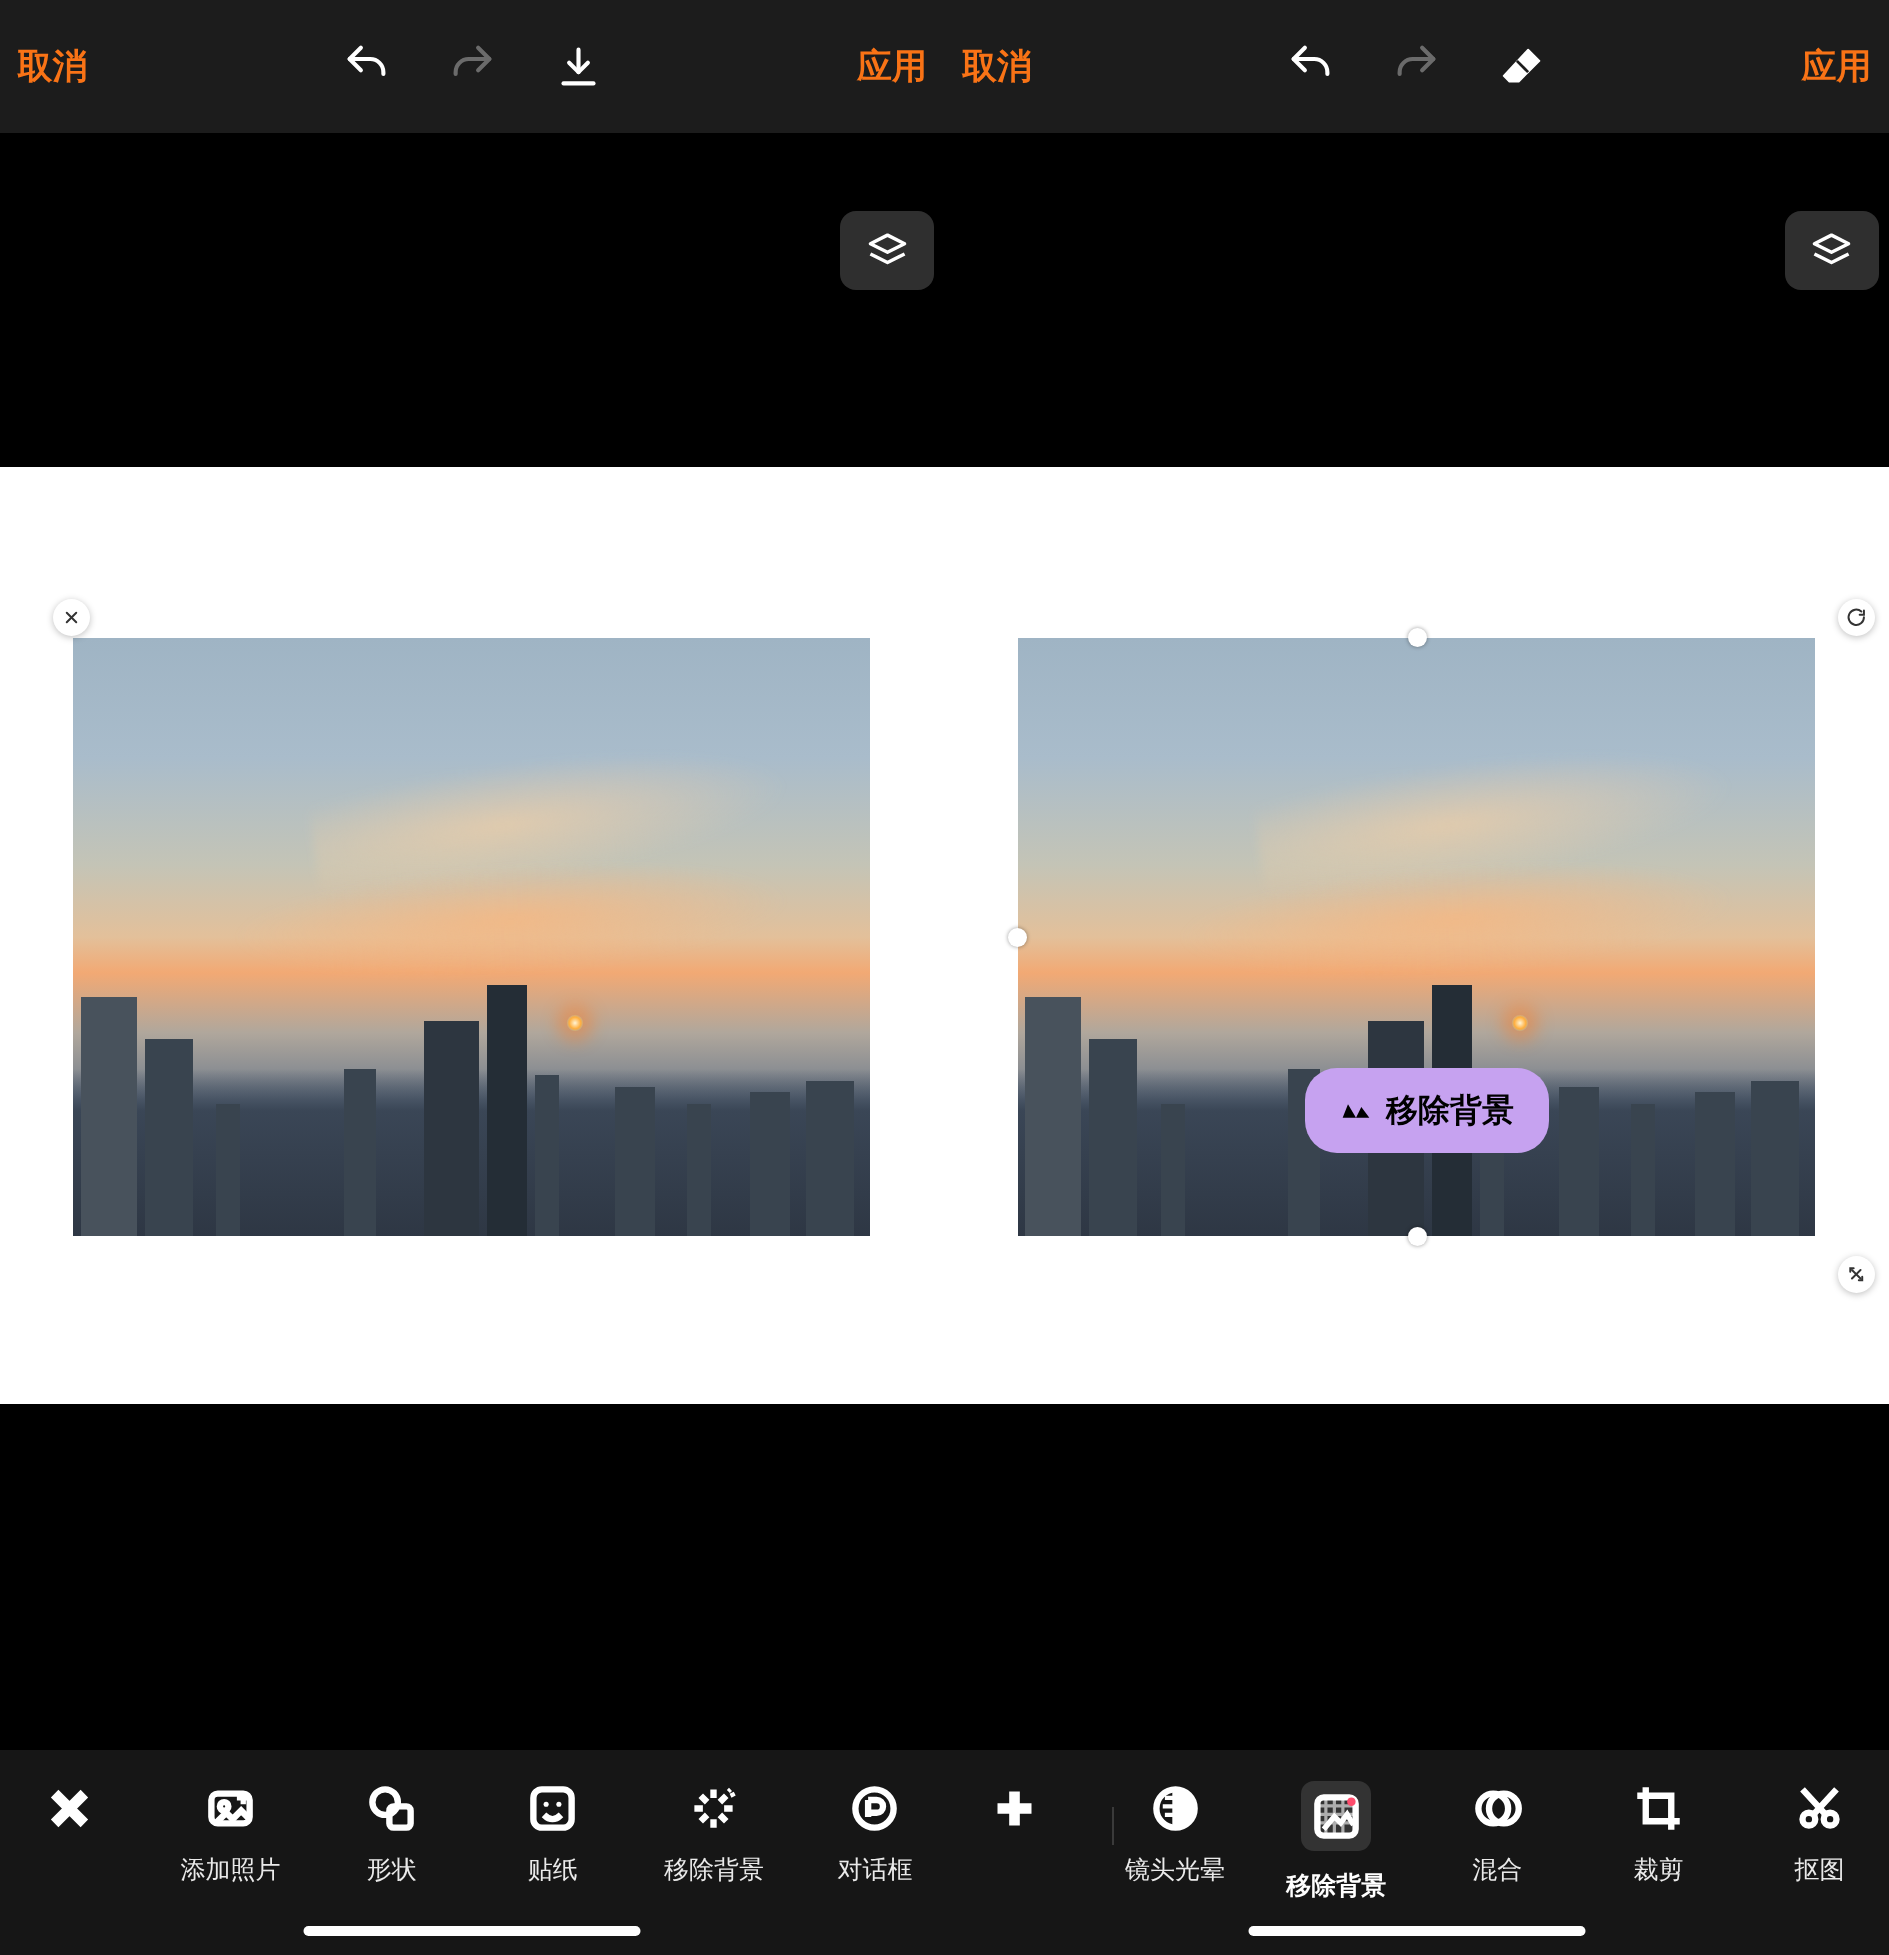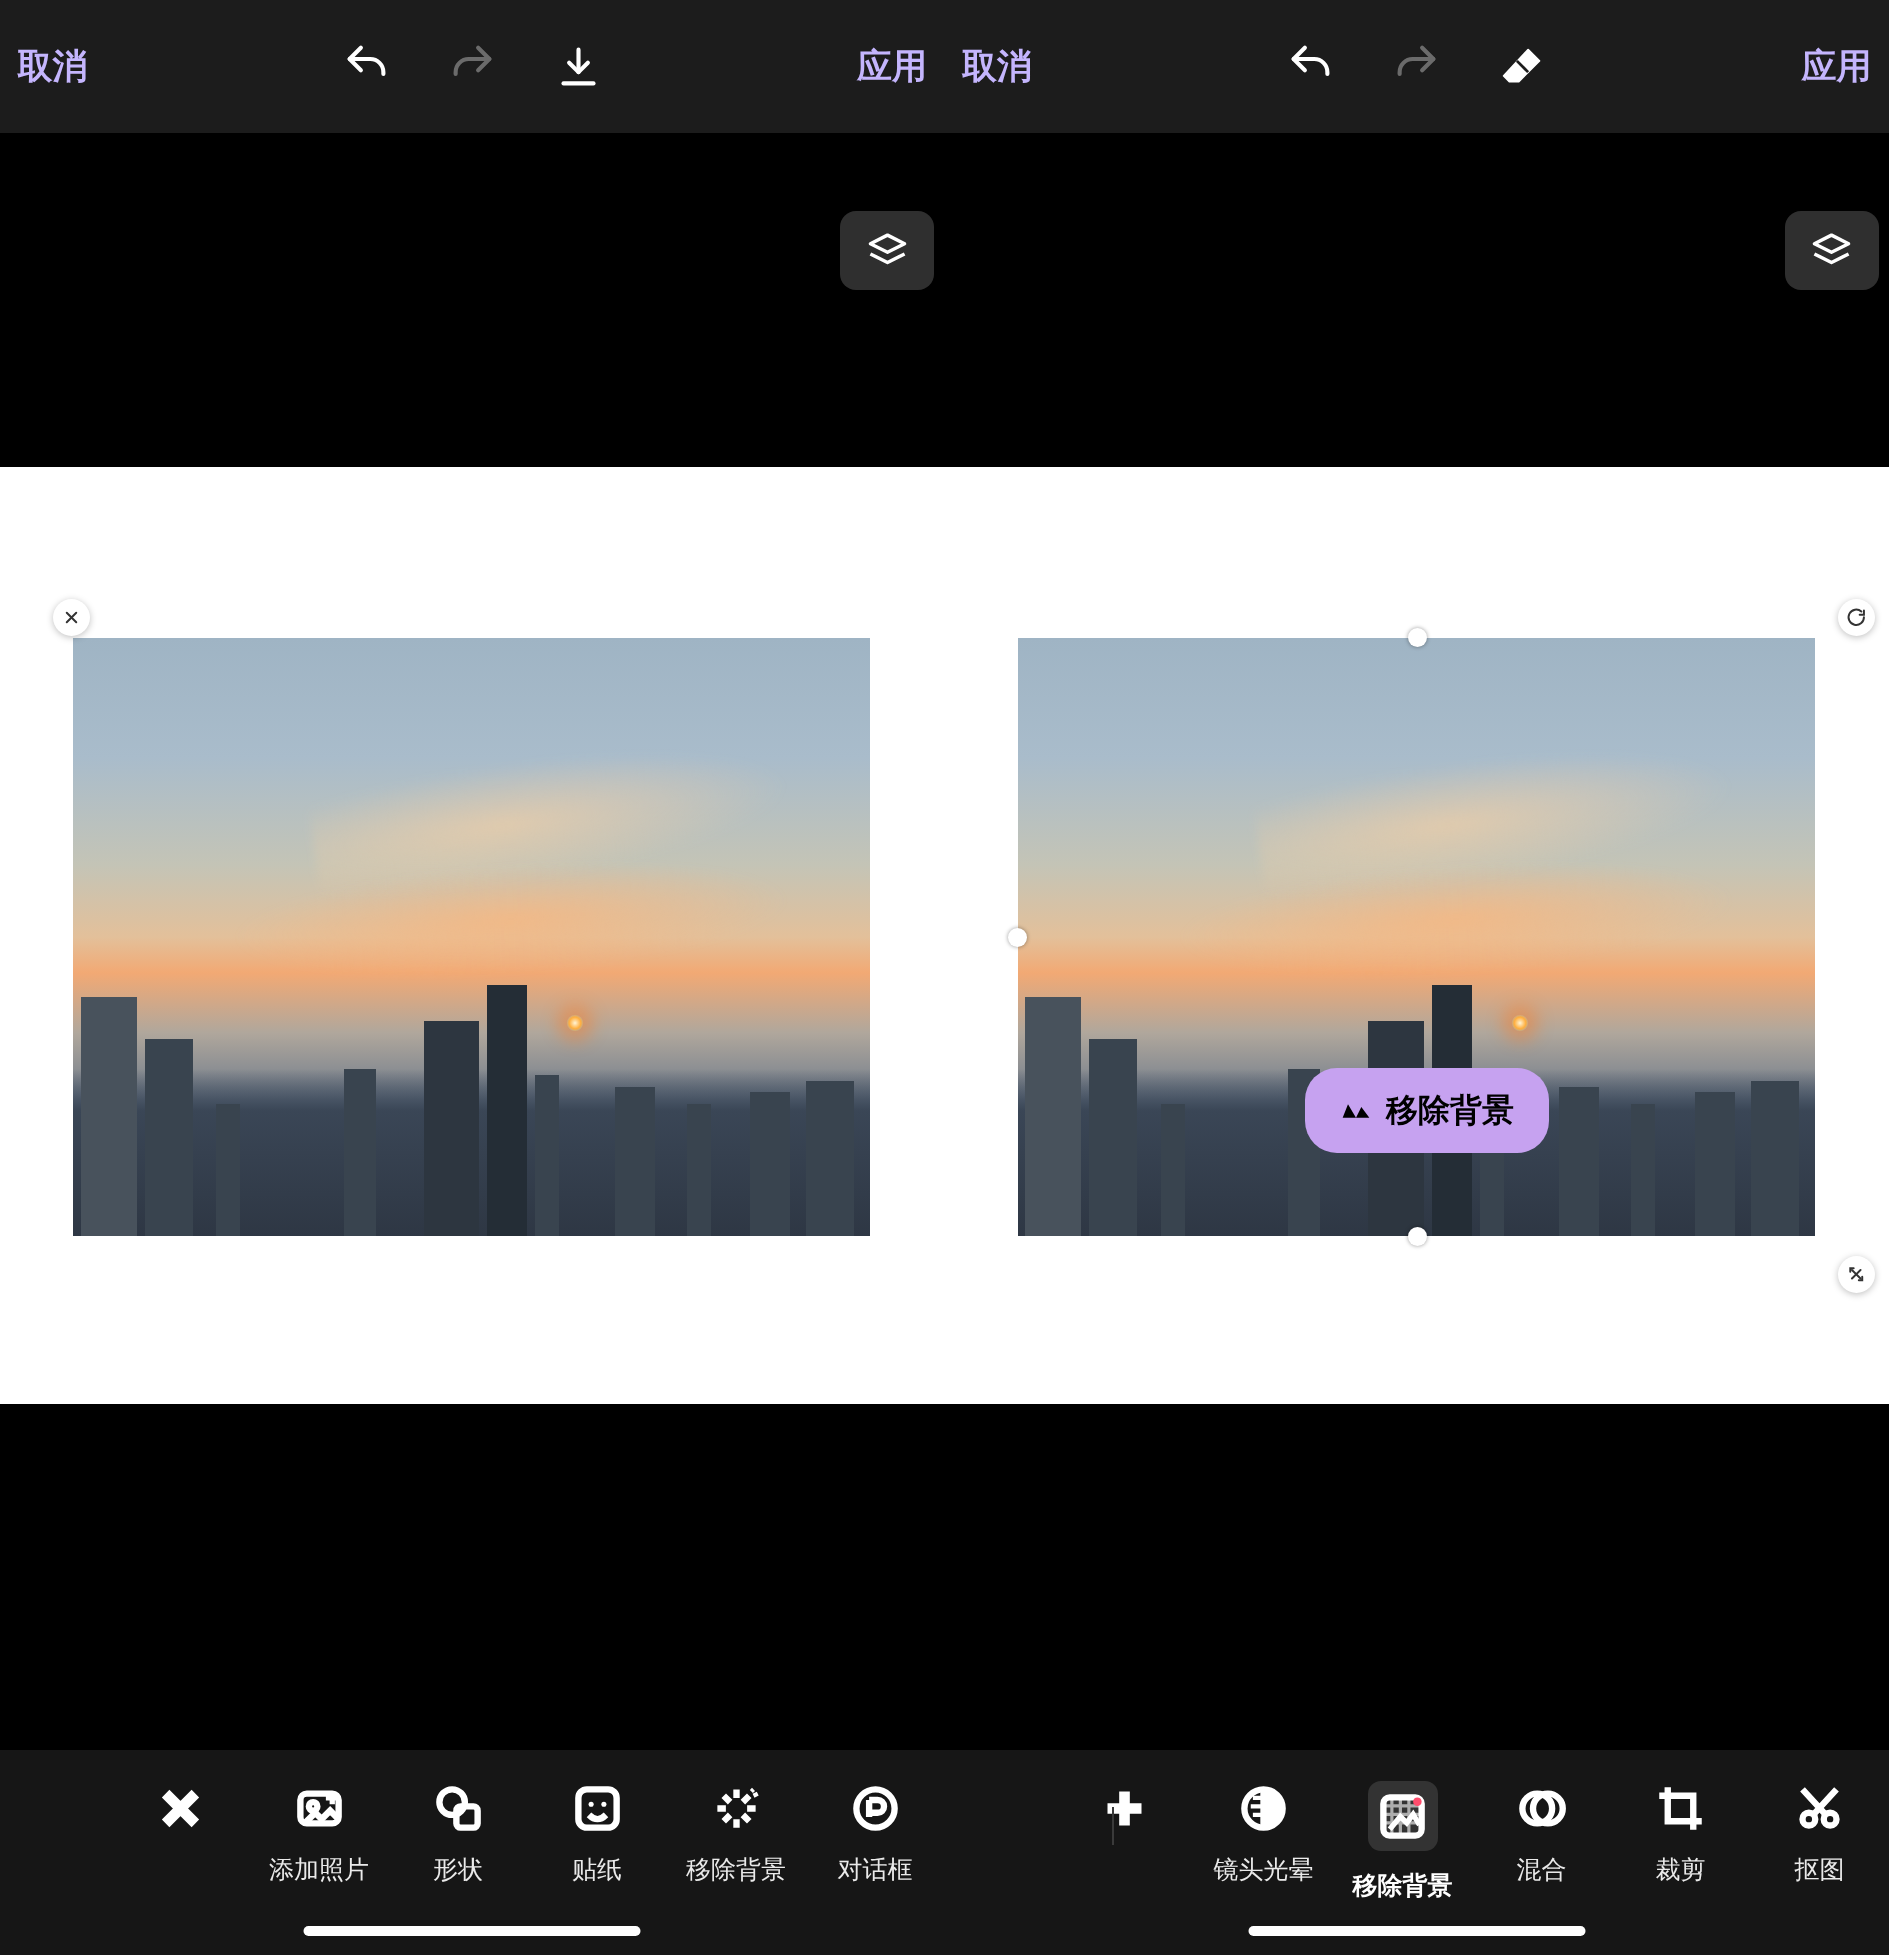--- a/index.html
+++ b/index.html
@@ -29,21 +29,21 @@
     align-items: center;
     justify-content: space-between;
     padding: 0 17.6px;
   }
   .topbar-left, .topbar-right, .topbar-center {
     display: flex;
     align-items: center;
     gap: 59px;
   }
   .topbar .txt {
-    color: #c4b5fd;
+    color: #f97316;
     font-size: 35px;
     font-weight: 600;
   }
   .topbar .icon-btn {
     width: 47px; height: 47px;
     display: flex; align-items: center; justify-content: center;
   }
   .topbar svg { width: 45px; height: 45px; }
   .redo-dim svg { opacity: 0.35; }
 
@@ -160,21 +160,21 @@
   .pill svg { width: 32px; height: 26px; }
 
   
   .bottombar {
     position: absolute;
     bottom: 0; left: 0; width: 100%;
     height: 205px;
     background: #161616;
     display: flex;
     align-items: flex-start;
-    justify-content: flex-end;
+    justify-content: space-between;
     padding-top: 31px;
   }
   .tool {
     width: 139px;
     display: flex; flex-direction: column; align-items: center; gap: 17.6px;
     color: #eaeaea;
     font-size: 25px;
   }
   .tool .ti { width: 54px; height: 54px; display:flex;align-items:center;justify-content:center;}
   .tool svg { width: 51px; height: 51px; stroke: #fff; fill: none; stroke-width: 3; }

